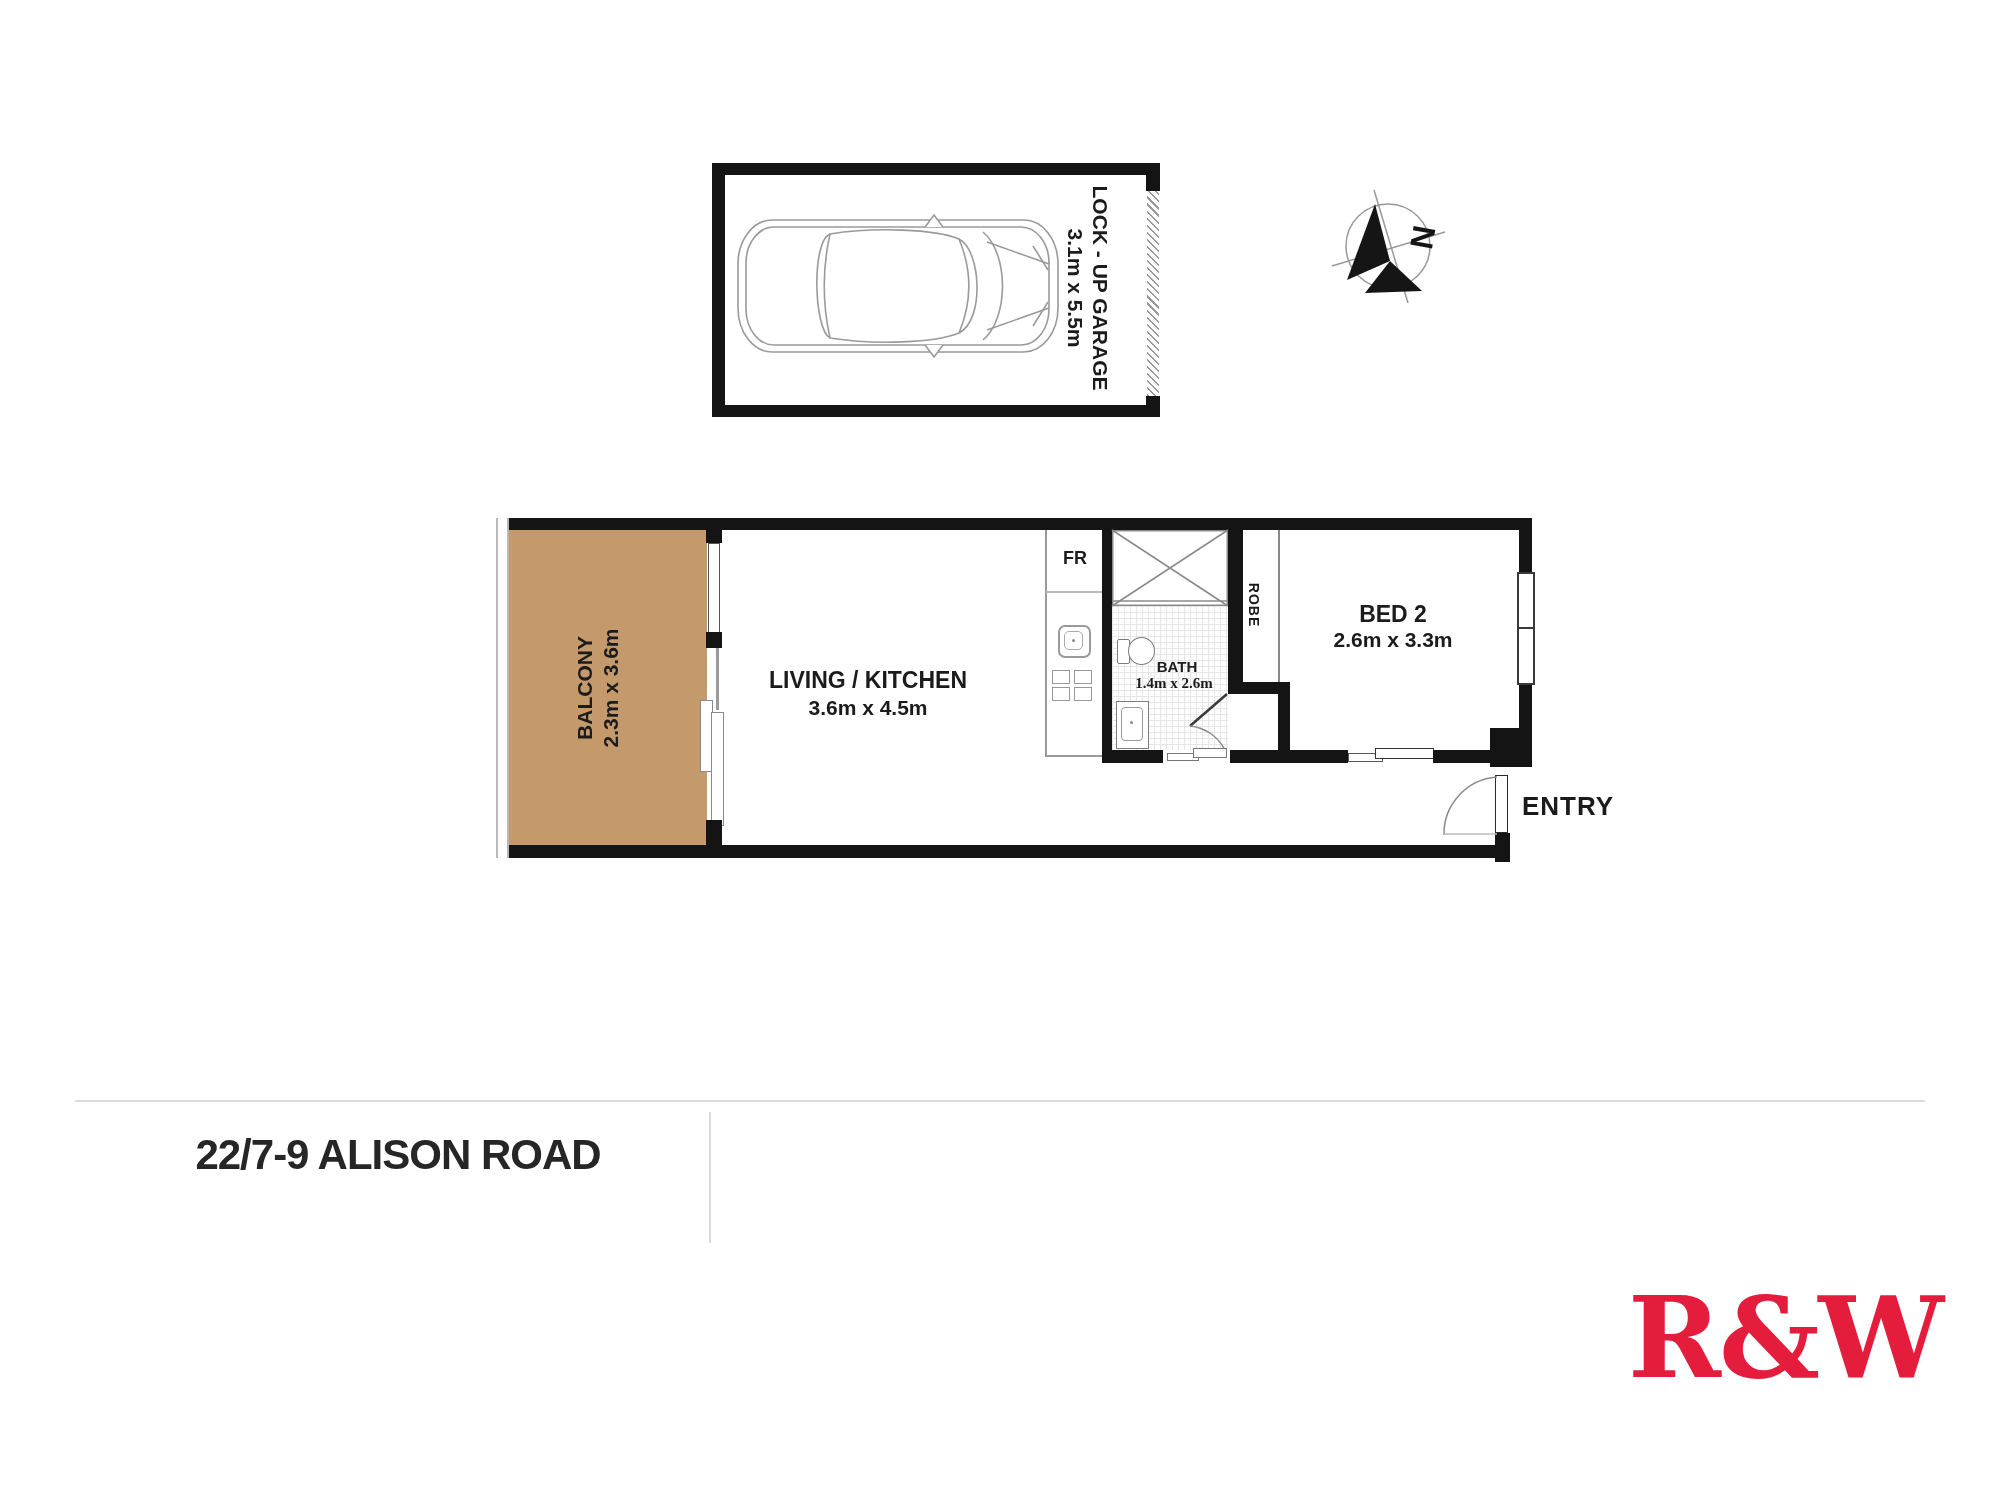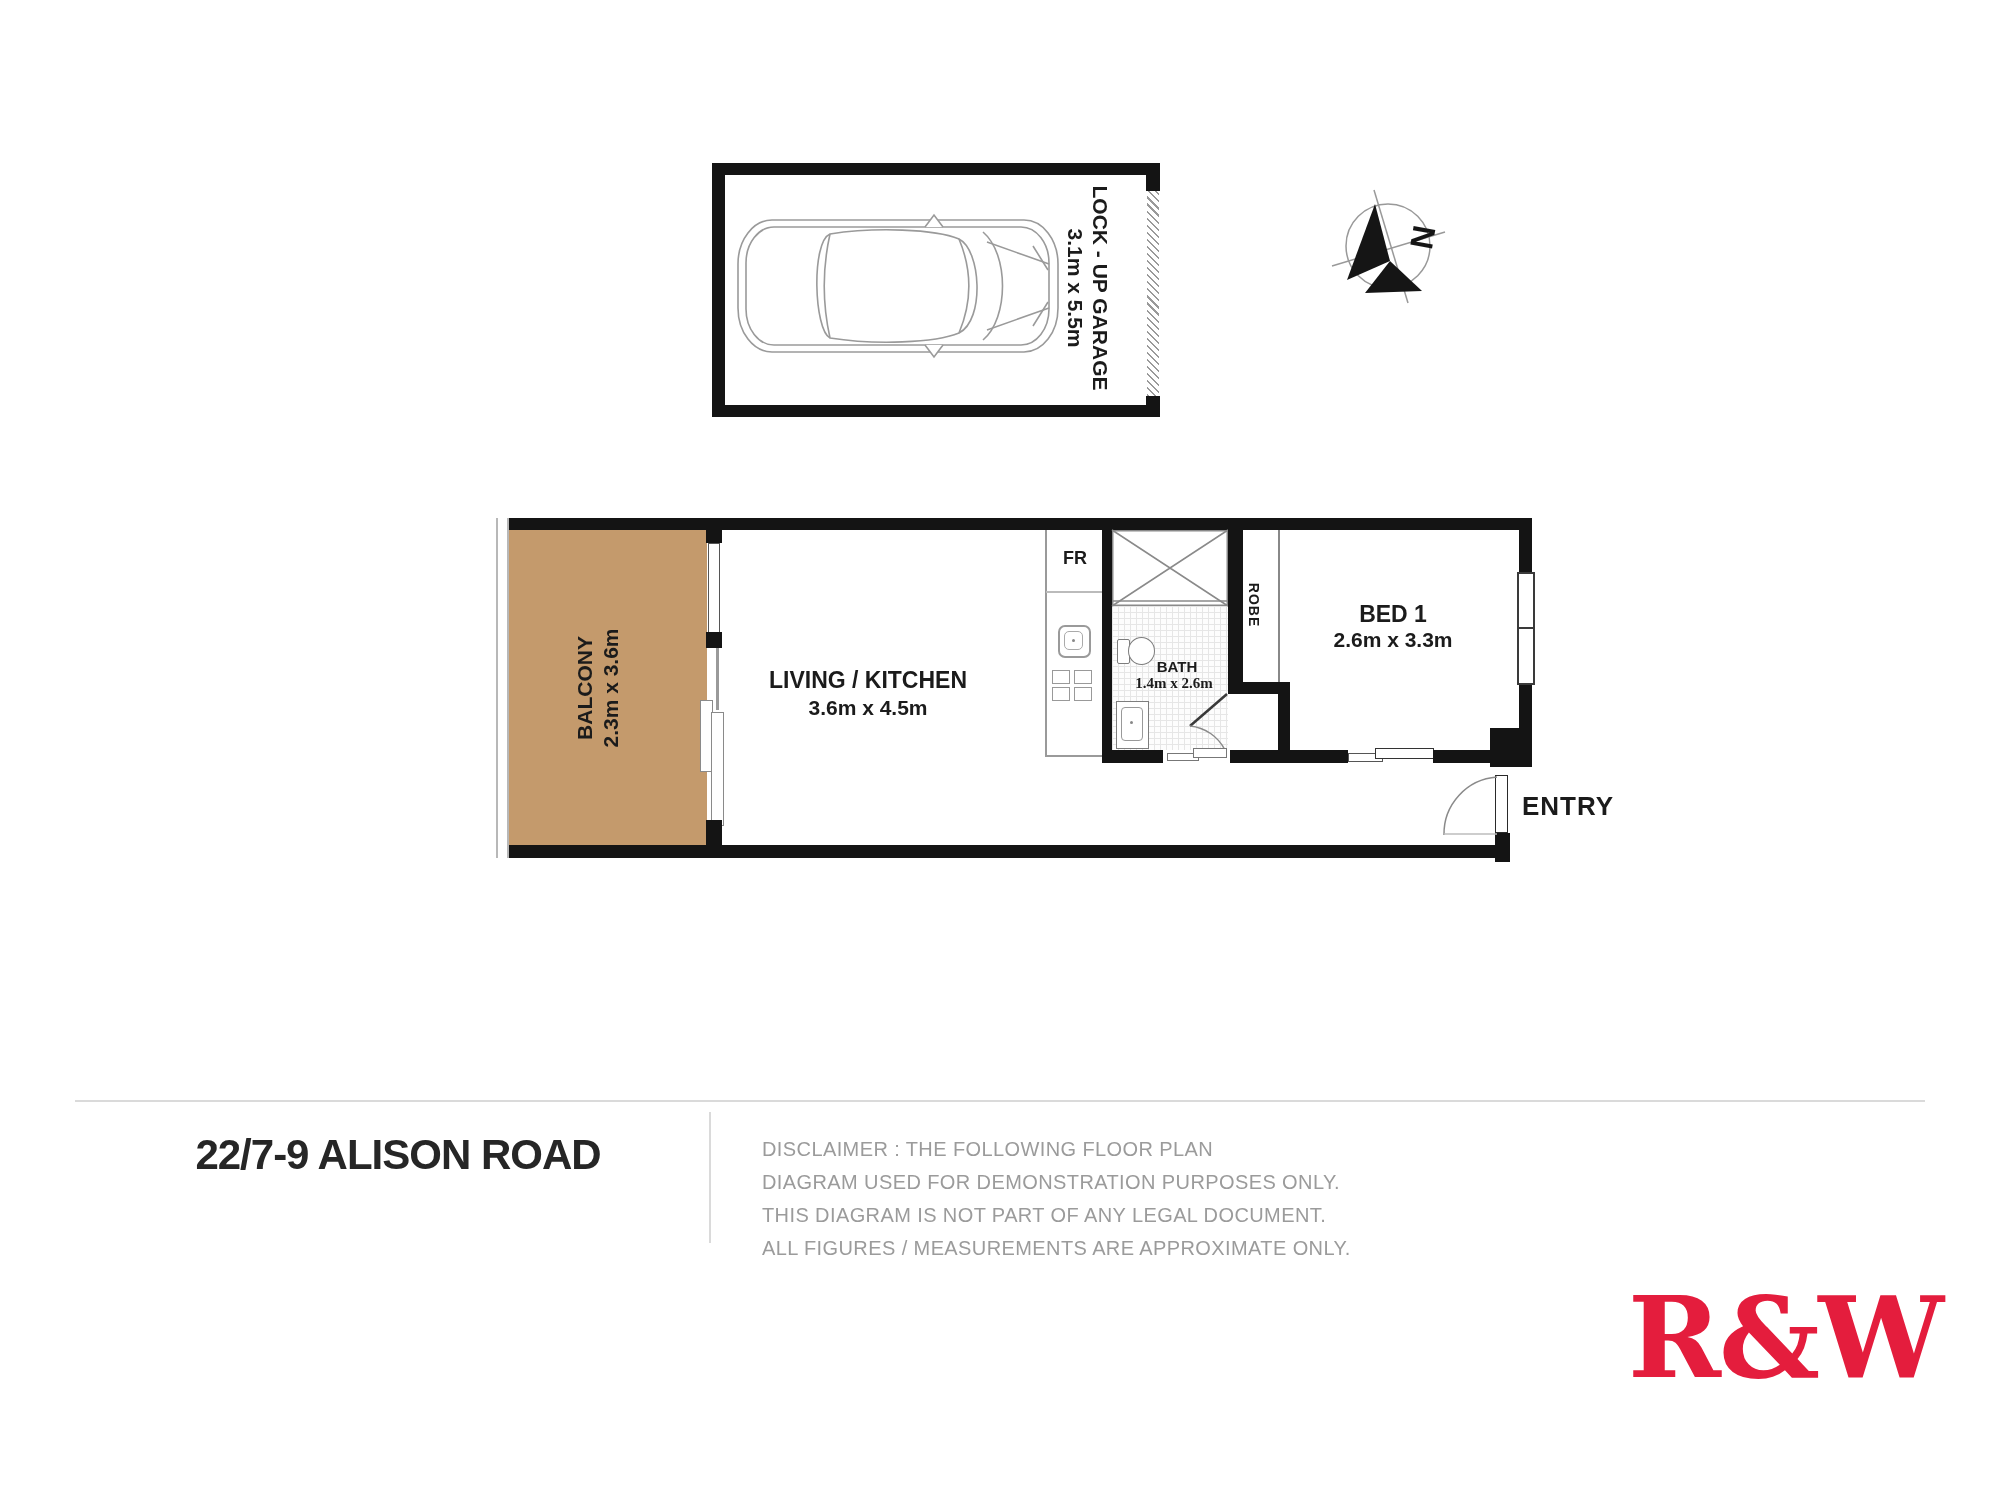--- a/index.html
+++ b/index.html
@@ -146,44 +146,38 @@
     <div class="lbl" style="left:1257px;top:724px;font-size:14px;margin-top:33px;">L'DRY</div>
 
     <div class="wall" style="left:1102px;top:750px;width:61px;height:13px;"></div>
     <div class="slider" style="left:1167px;top:753px;width:30px;height:6px;border-color:#777;"></div>
     <div class="slider" style="left:1193px;top:748px;width:32px;height:8px;border-color:#777;"></div>
     <div class="wall" style="left:1230px;top:750px;width:118px;height:13px;"></div>
     <div class="slider" style="left:1348px;top:753px;width:33px;height:7px;border-color:#555;"></div>
     <div class="slider" style="left:1375px;top:748px;width:57px;height:9px;border-color:#333;"></div>
     <div class="wall" style="left:1433px;top:750px;width:57px;height:13px;"></div>
 
-    <div class="lbl" style="left:1393px;top:614px;font-size:23px;">BED 1</div>
+    <div class="lbl" style="left:1393px;top:614px;font-size:23px;">BED 2</div>
     <div class="lbl" style="left:1393px;top:640px;font-size:21px;">2.6m x 3.3m</div>
     <div class="whitebox" style="left:1517px;top:572px;width:14px;height:109px;border:2px solid #3a3a3a;">
       <div class="abs" style="left:0;top:53px;width:14px;height:2px;background:#3a3a3a;"></div>
     </div>
 
     <div class="whitebox" style="left:1495px;top:775px;width:11px;height:56px;border:1.5px solid #2a2a2a;"></div>
     <svg style="left:1441px;top:771px;" width="62" height="66" viewBox="0 0 62 66">
       <path d="M 3,64 A 57,57 0 0 1 56,6" stroke="#8a8a8a" stroke-width="1.5" fill="none"></path>
       <line x1="3" y1="63" x2="56" y2="63" stroke="#bdbdbd" stroke-width="1.5"></line>
     </svg>
     <div class="lbl" style="left:1568px;top:806px;font-size:26px;letter-spacing:1px;">ENTRY</div>
   </div>
 
   <div class="footer-rule" style="left:75px;top:1100px;width:1850px;height:2px;"></div>
   <div class="footer-rule" style="left:709px;top:1112px;width:2px;height:131px;"></div>
 
   <div class="addr" style="left:128px;top:1128px;width:540px;text-align:center;">
     <div>22/7-9 ALISON ROAD</div>
   </div>
 
-  <div class="disc" style="left:762px;top:1133px;">
-    <div>DISCLAIMER : THE FOLLOWING FLOOR PLAN</div>
-    <div>DIAGRAM USED FOR DEMONSTRATION PURPOSES ONLY.</div>
-    <div>THIS DIAGRAM IS NOT PART OF ANY LEGAL DOCUMENT.</div>
-    <div>ALL FIGURES / MEASUREMENTS ARE APPROXIMATE ONLY.</div>
-  </div>
 
 
   <div class="logo" style="left:1628px;top:1282px;width:292px;">R&amp;W</div>
 
 </div>
 
 </body></html>

